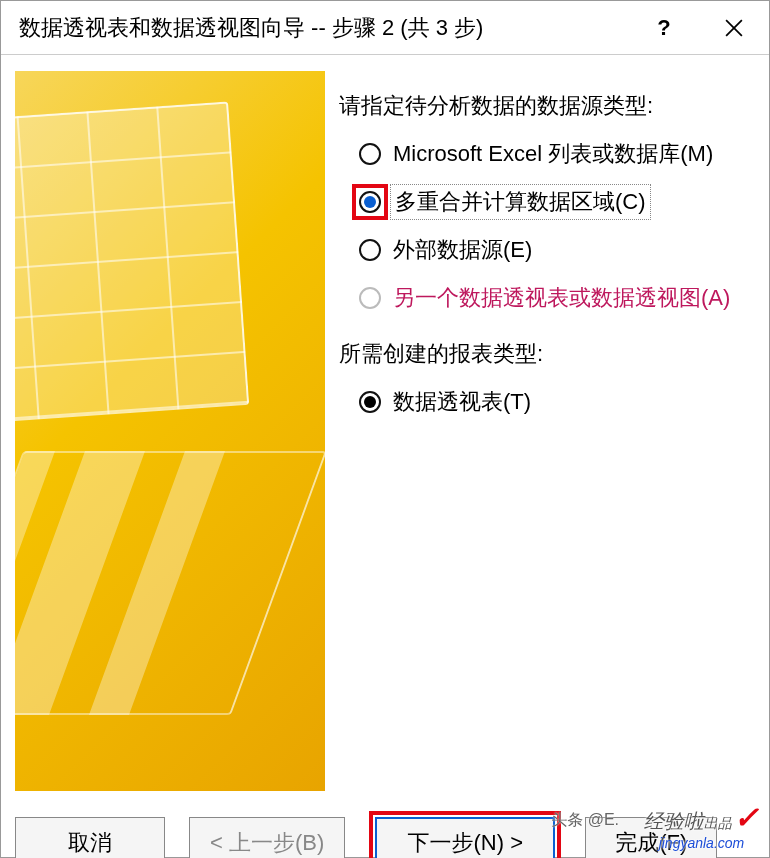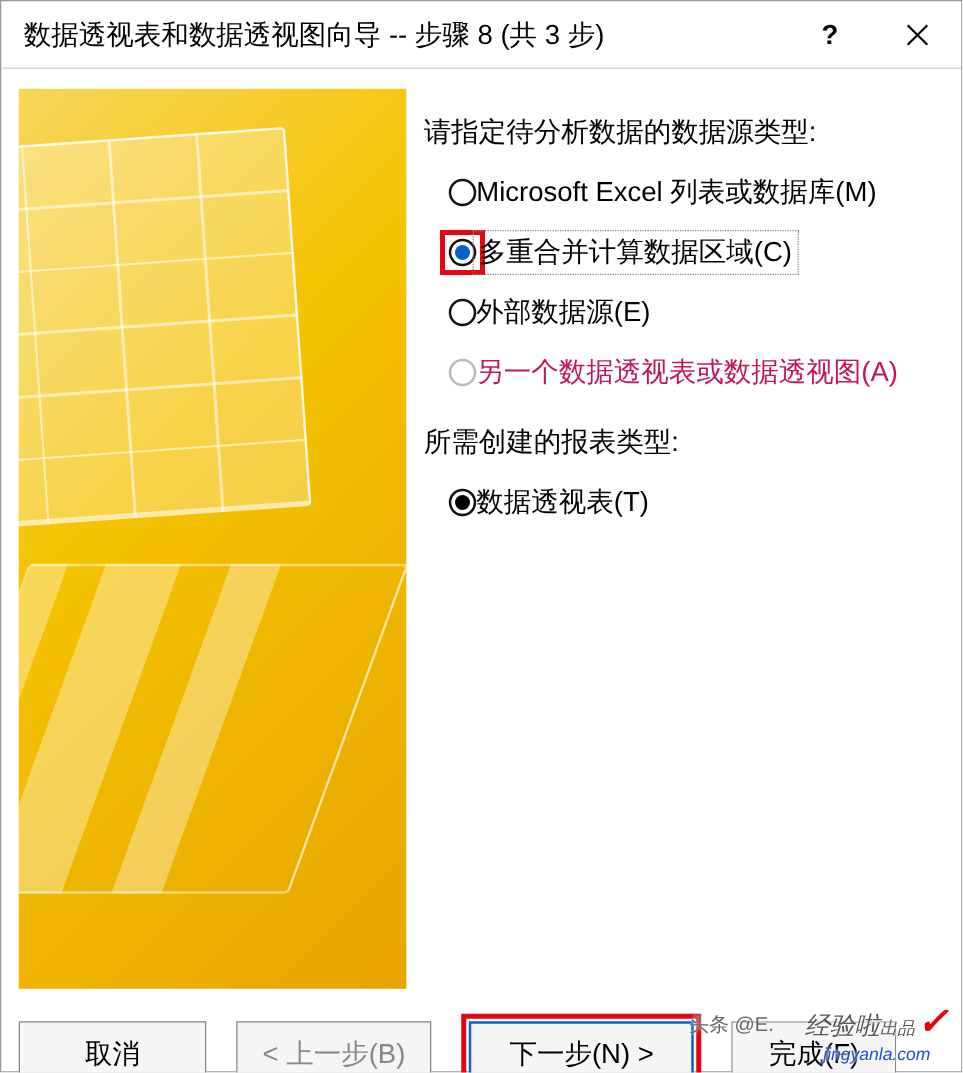--- a/index.html
+++ b/index.html
@@ -83,20 +83,21 @@
   .content {
     flex:1;
     padding:12px 6px 0 6px;
     font-size:22px;
   }
   .section-label { margin:8px 0 12px 0; }
   .option-group { padding-left:20px; }
   .option {
     display:flex; align-items:center;
     margin:18px 0;
+    gap:12px;
   }
   .radio {
     width:22px; height:22px;
     border:2px solid #111;
     border-radius:50%;
     display:flex; align-items:center; justify-content:center;
     flex-shrink:0;
     background:#fff;
   }
   .radio.checked::after{
@@ -167,21 +168,21 @@
     font-size:16px; color:#666;
     text-shadow:0 0 2px #fff;
   }
 </style>
 </head>
 <body>
 
 <div class="dialog">
 
   <div class="titlebar">
-    <div class="title">数据透视表和数据透视图向导 -- 步骤 8 (共 3 步)</div>
+    <div class="title">数据透视表和数据透视图向导 -- 步骤 2 (共 3 步)</div>
     <div class="tb-btn help">?</div>
     <div class="tb-btn close">
       <svg viewBox="0 0 16 16">
           <line x1="1" y1="1" x2="15" y2="15" stroke="#000" stroke-width="1.5"></line>
           <line x1="15" y1="1" x2="1" y2="15" stroke="#000" stroke-width="1.5"></line>
         </svg>
     </div>
   </div>
 
   <div class="body">

